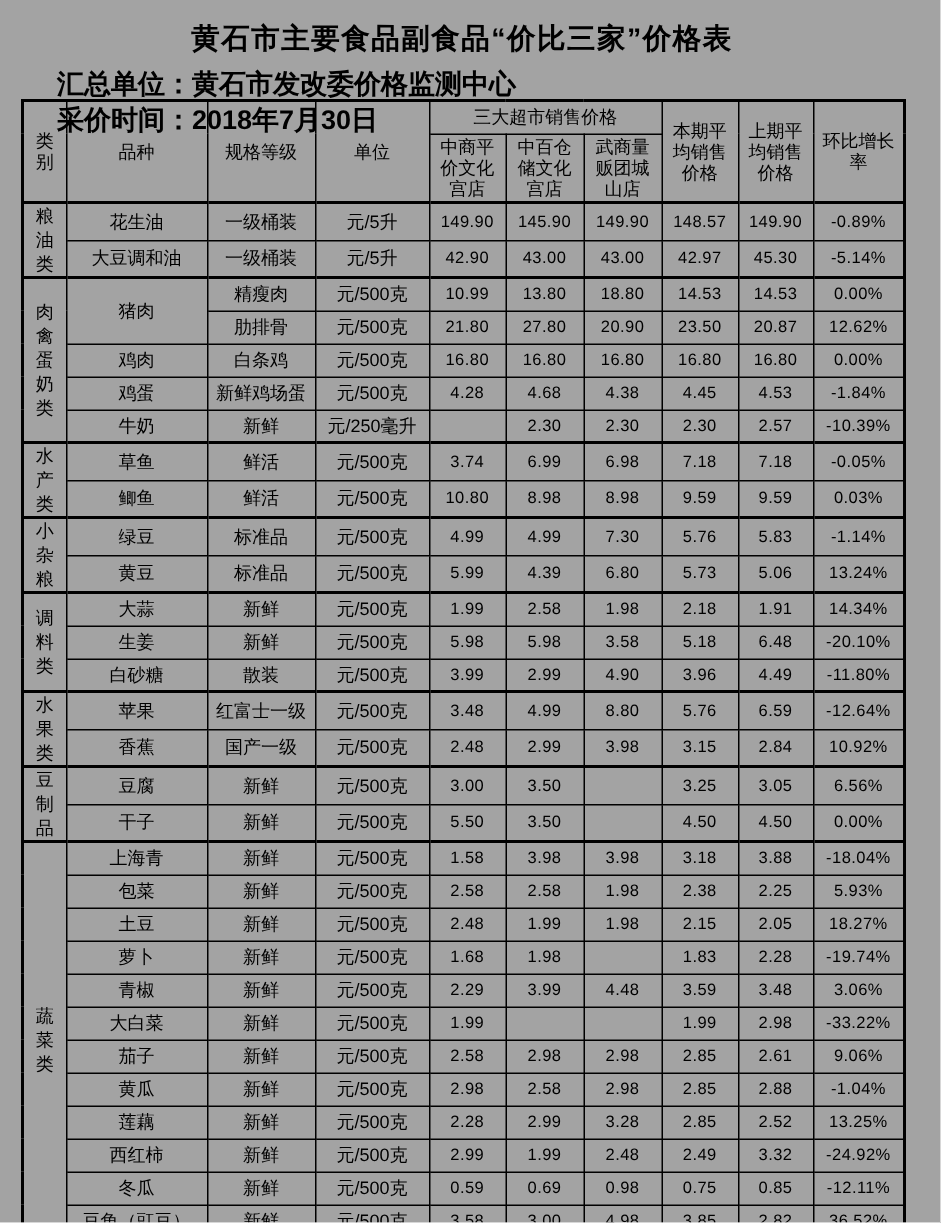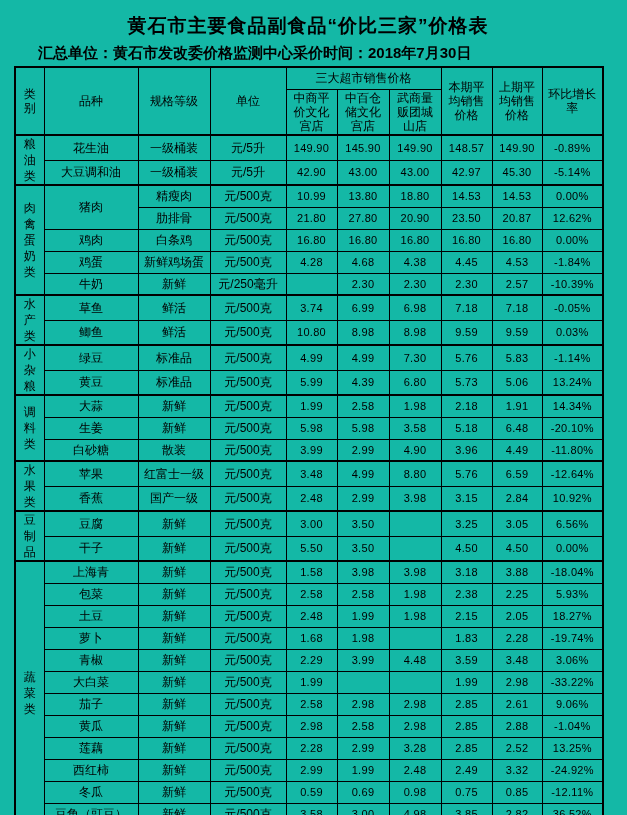--- a/index.html
+++ b/index.html
@@ -2,31 +2,31 @@
 <html><head>
 <meta charset="utf-8">
 <style>
   * { box-sizing: border-box; margin: 0; padding: 0; }
   html, body { background: #ffffff; }
   body {
     width: 627px; height: 815px;
     font-family: "Liberation Sans", "DejaVu Sans", sans-serif;
     color: #000;
   }
-  .page { position: relative; width: 627px; height: 815px; background: #14b8a6; overflow: hidden; }
+  .page { position: relative; width: 627px; height: 815px; background: #a3a3a3; overflow: hidden; }
 
   .title {
     position: absolute; top: 13px; left: 14px; width: 588px;
     text-align: center; font-size: 19px; font-weight: bold; letter-spacing: 1px;
   }
   .meta {
     position: absolute; top: 44px; left: 14px; width: 588px;
     display: flex; 
     padding: 0 27px 0 24px;
-    font-size: 15px; font-weight: bold;
+    font-size: 18px; font-weight: bold; flex-direction: column;
   }
 
   table.price-table {
     position: absolute; top: 66px; left: 14px; width: 588px;
     border-collapse: collapse; table-layout: fixed;
     border: 2px solid #000;
   }
   th, td {
     border: 1px solid #000;
     text-align: center; vertical-align: middle;

